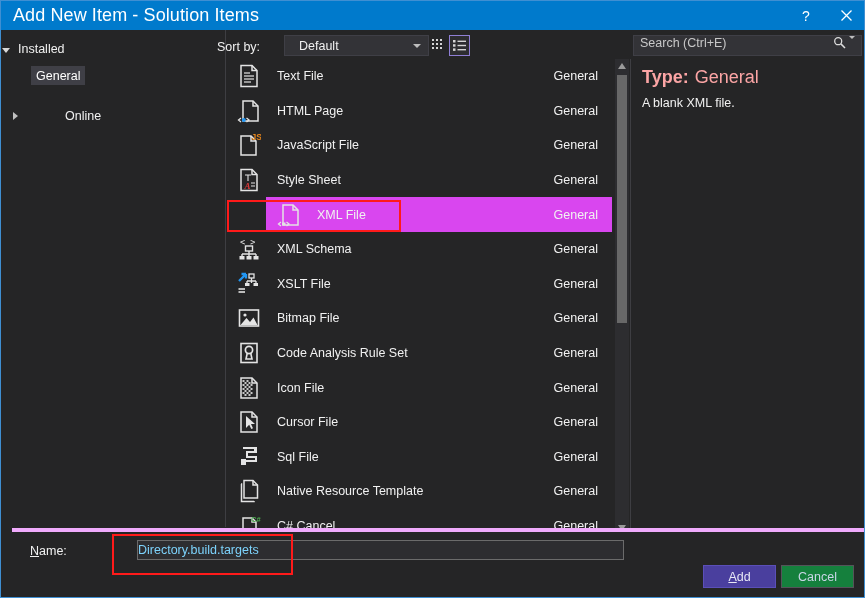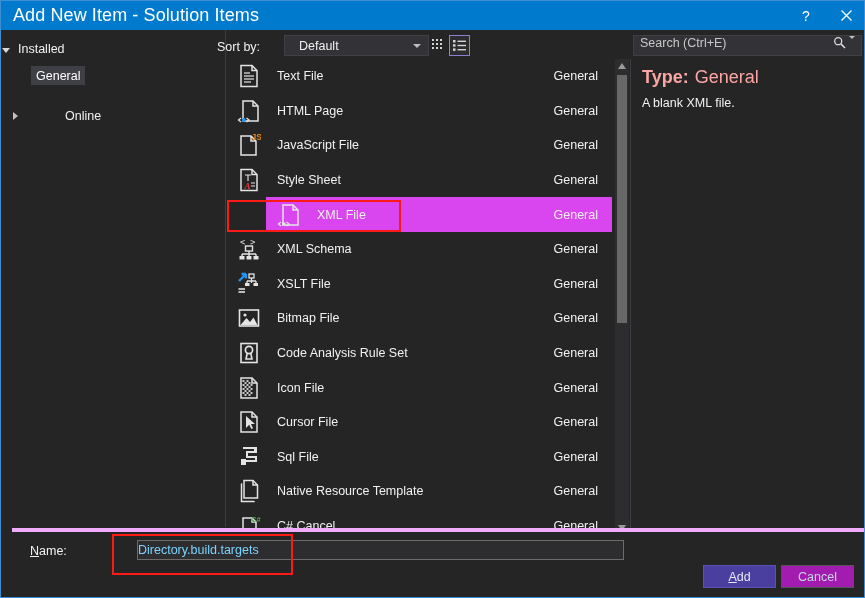--- a/index.html
+++ b/index.html
@@ -325,21 +325,21 @@
   }
   #add-btn {
     left: 702px;
     background: #4a3f9e;
     border: 1px solid #5b4fb8;
     color: #e8e8f5;
   }
   #add-btn u { text-decoration: underline; }
   #cancel-btn {
     left: 780px;
-    background: #a21caf;
+    background: #15803d;
     border: 1px solid #545459;
     color: #c9d6e6;
   }
 
   
   .anno {
     position: absolute;
     border: 2px solid #ff1a1a;
     box-sizing: border-box;
     pointer-events: none;

